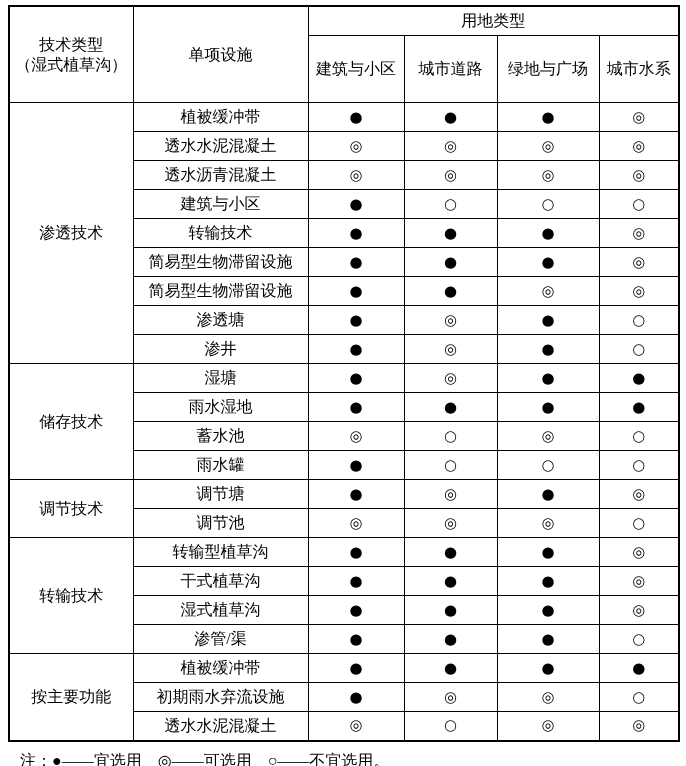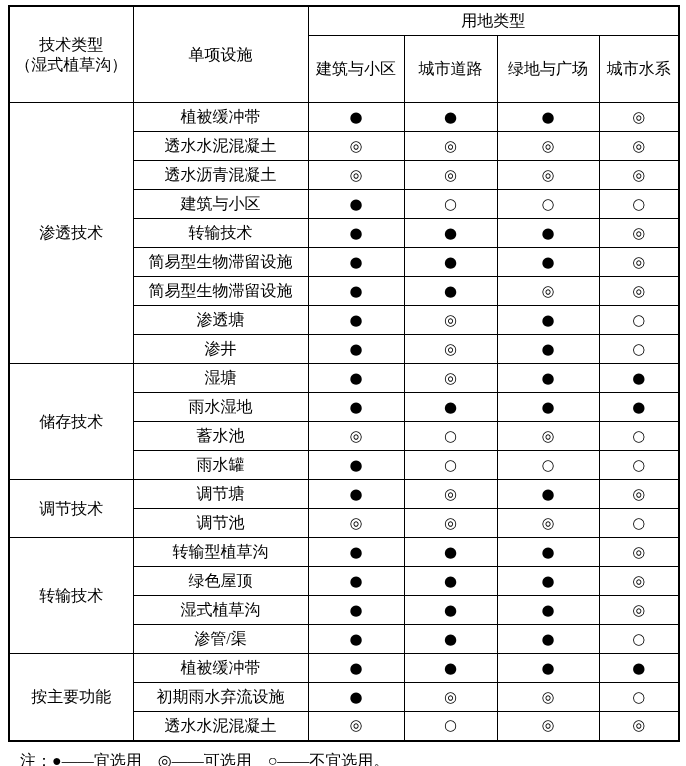--- a/index.html
+++ b/index.html
@@ -192,21 +192,21 @@
         </tr>
         <tr>
           <td class="group-cell" rowspan="4">转输技术</td>
           <td class="facility-cell">转输型植草沟</td>
           <td class="mark-cell">●</td>
           <td class="mark-cell">●</td>
           <td class="mark-cell">●</td>
           <td class="mark-cell">◎</td>
         </tr>
         <tr>
-          <td class="facility-cell">绿色屋顶</td>
+          <td class="facility-cell">干式植草沟</td>
           <td class="mark-cell">●</td>
           <td class="mark-cell">●</td>
           <td class="mark-cell">●</td>
           <td class="mark-cell">◎</td>
         </tr>
         <tr>
           <td class="facility-cell">湿式植草沟</td>
           <td class="mark-cell">●</td>
           <td class="mark-cell">●</td>
           <td class="mark-cell">●</td>

